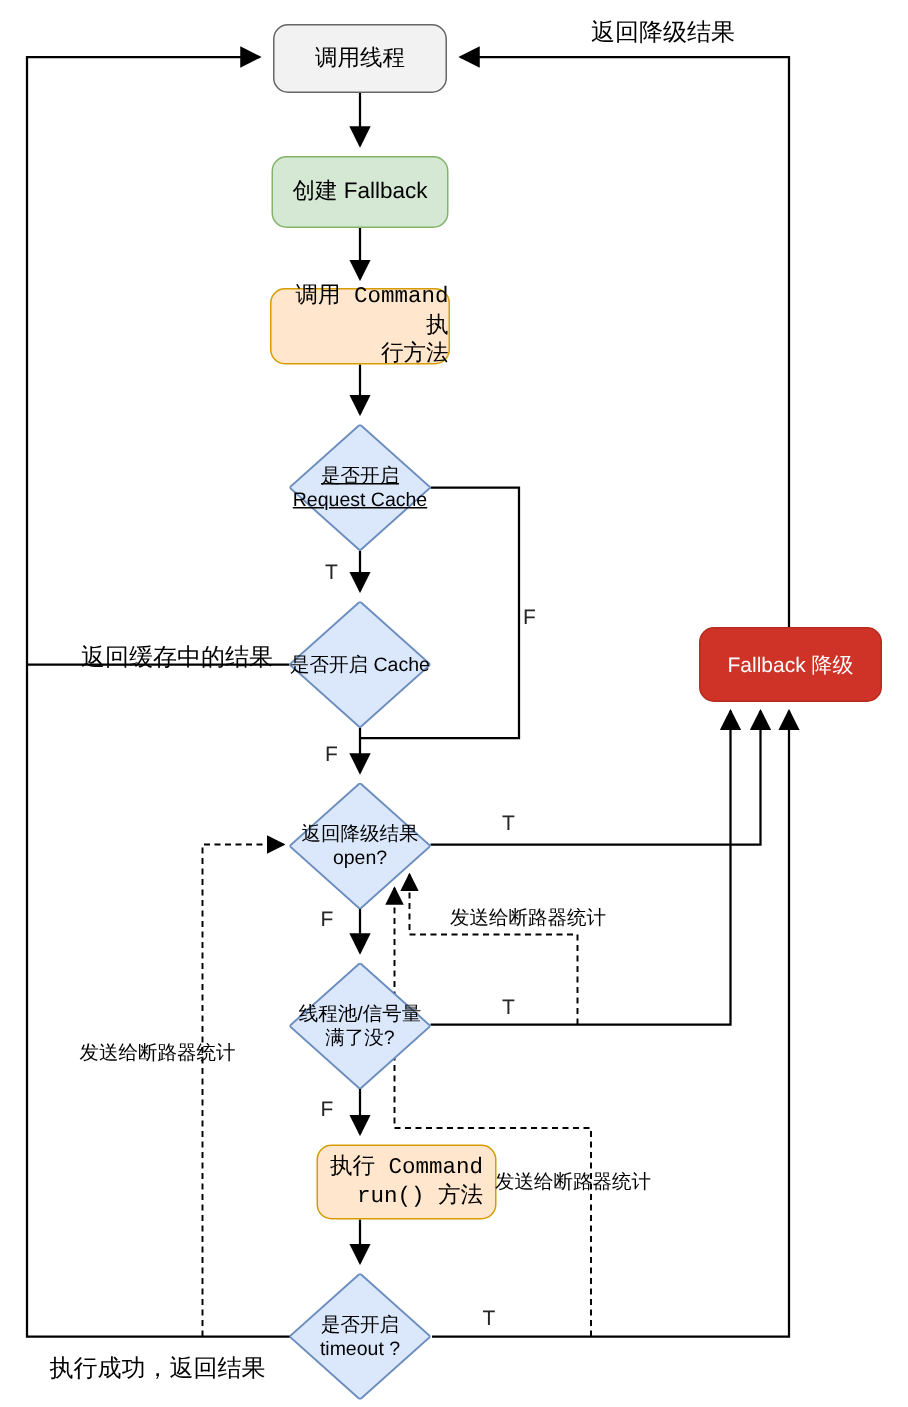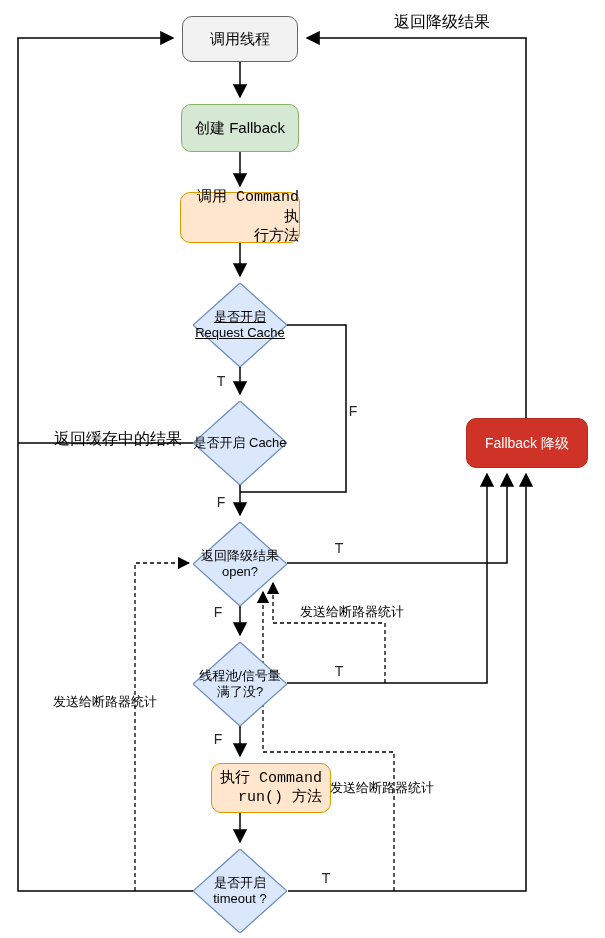--- a/index.html
+++ b/index.html
@@ -107,20 +107,21 @@
       <polygon points="47,0 94,42 47,84 0,42" fill="#dbe8fc" stroke="#6c8ebf" stroke-width="1.3"></polygon>
     </svg>
     <div class="dlabel">是否开启
 timeout ?</div>
   </div>
 
   <div class="node box red" style="left:466px;top:418px;width:122px;height:50px;">Fallback 降级</div>
 
   <div class="elabel big" style="left:442px;top:22px;">返回降级结果</div>
   <div class="elabel big" style="left:118px;top:439px;">返回缓存中的结果</div>
+  <div class="elabel big" style="left:105px;top:913px;">执行成功，返回结果</div>
   <div class="elabel" style="left:352px;top:612px;">发送给断路器统计</div>
   <div class="elabel" style="left:382px;top:788px;">发送给断路器统计</div>
   <div class="elabel" style="left:105px;top:702px;">发送给断路器统计</div>
 
   <div class="elabel tf" style="left:221px;top:381px;">T</div>
   <div class="elabel tf" style="left:353px;top:411px;">F</div>
   <div class="elabel tf" style="left:221px;top:502px;">F</div>
   <div class="elabel tf" style="left:339px;top:548px;">T</div>
   <div class="elabel tf" style="left:218px;top:612px;">F</div>
   <div class="elabel tf" style="left:339px;top:671px;">T</div>

